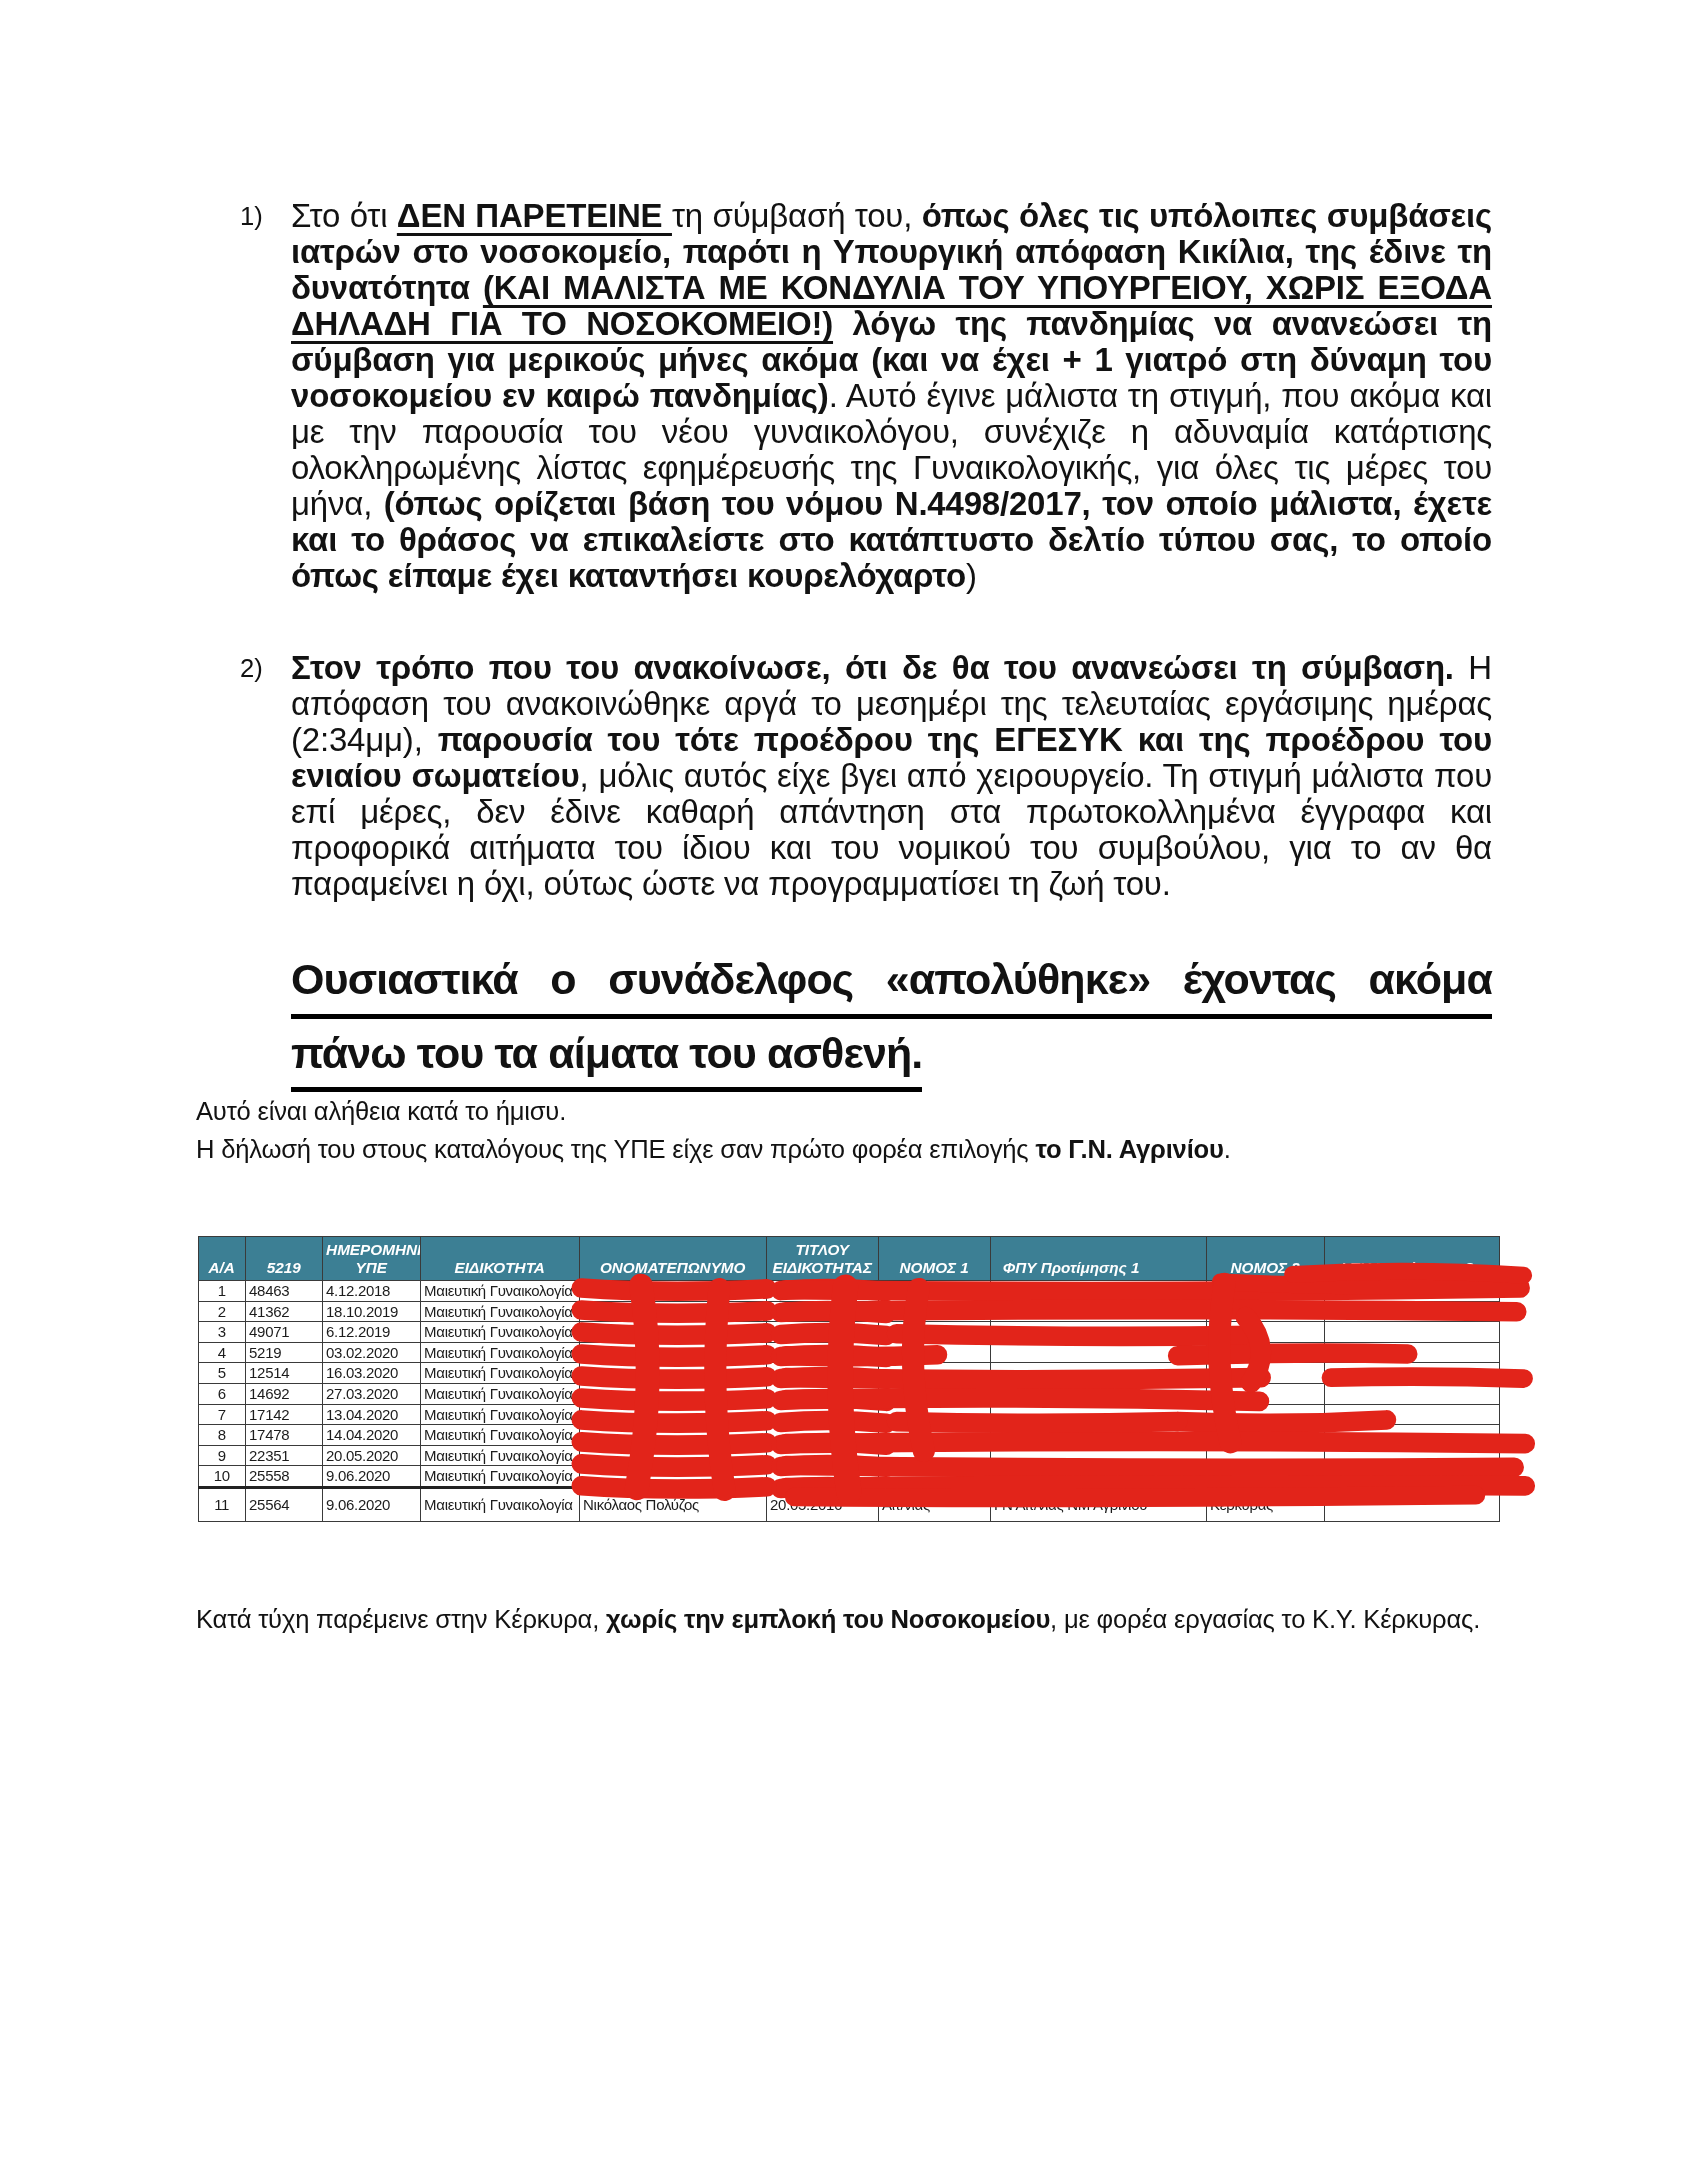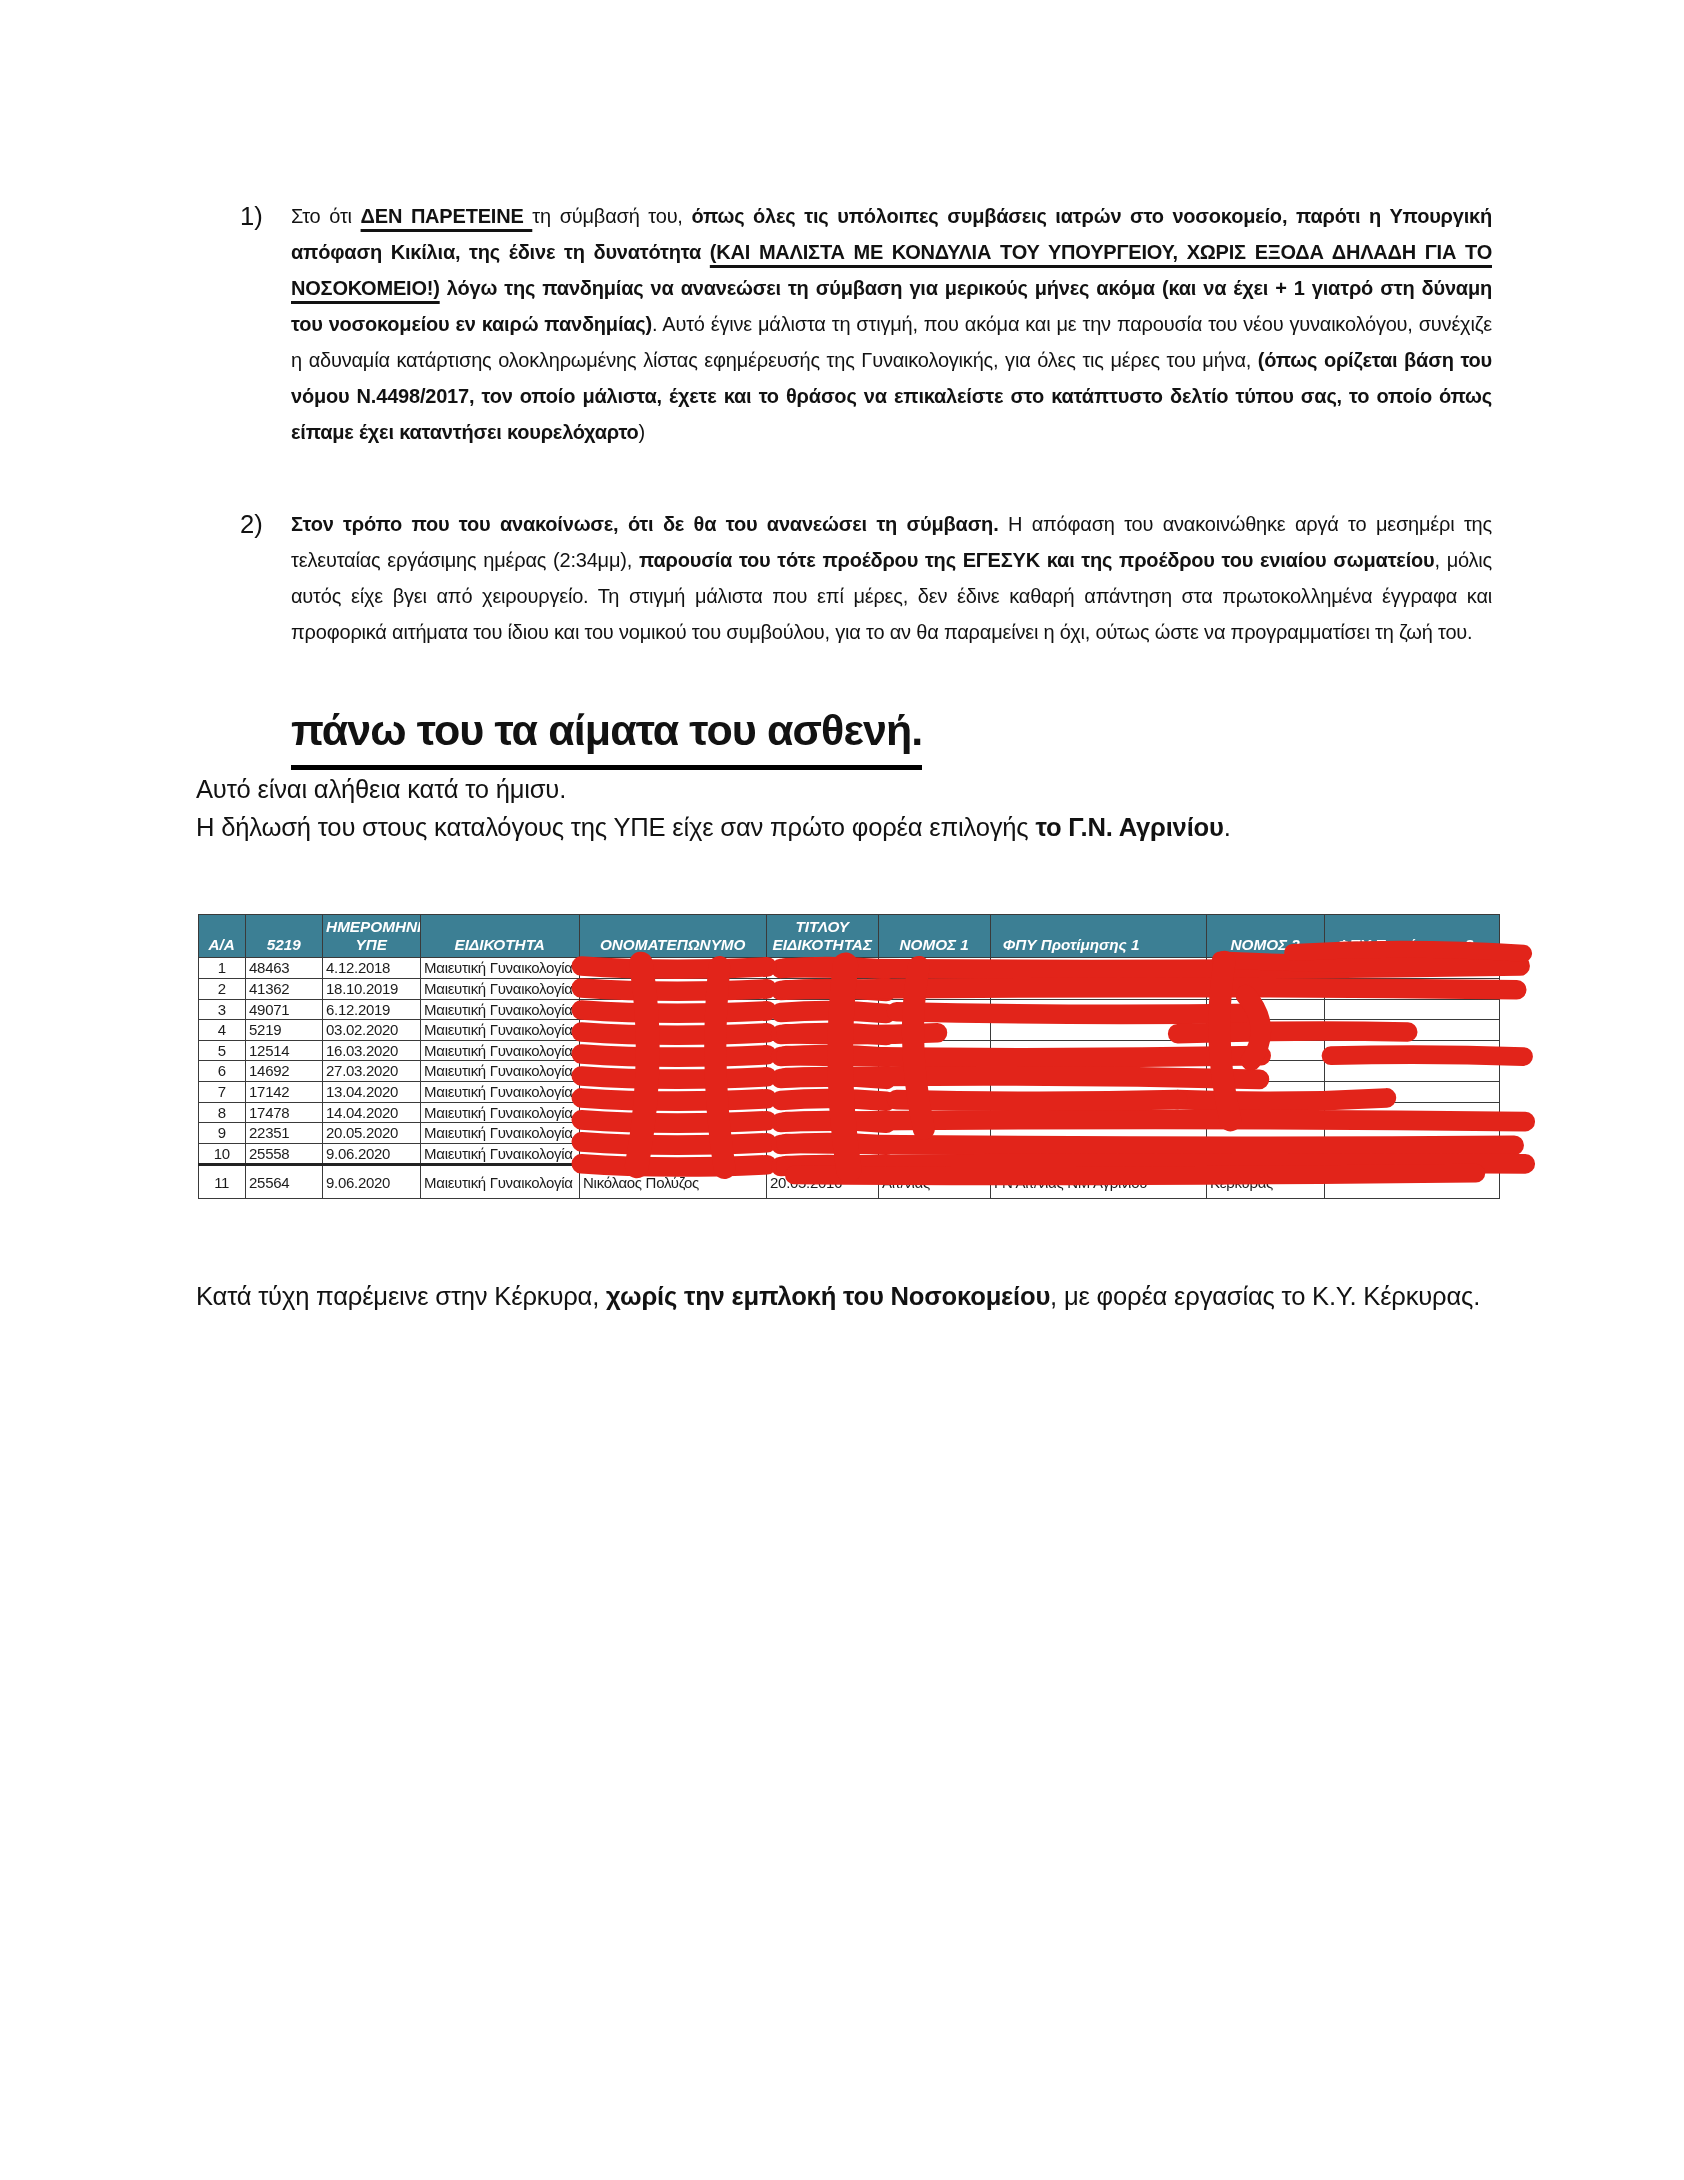--- a/index.html
+++ b/index.html
@@ -13,21 +13,21 @@
     margin:0 auto;
   }
   .content{position:absolute;left:196px;top:0;width:1296px;}
 
   
   .li{display:flex;}
   .li-1{margin-top:198px;}
   .li-2{margin-top:56px;}
   .num{flex:0 0 95px;padding-left:44px;box-sizing:border-box;
        font-size:25.6px;line-height:36px;}
-  .li-txt{flex:1;font-size:20px;line-height:36px;text-align:justify;
+  .li-txt{flex:1;font-size:33px;line-height:36px;text-align:justify;
           letter-spacing:-0.2px;}
 
   .rb{font-weight:700;}
   .ru{text-decoration:underline;text-decoration-thickness:3.4px;
       text-underline-offset:6px;text-decoration-skip-ink:none;}
 
   
   .heading{margin:46px 0 0 95px;font-size:43px;font-weight:700;
            line-height:63px;letter-spacing:-0.9px;}
   .hl1{display:block;text-align:justify;text-align-last:justify;
@@ -70,20 +70,21 @@
       <div class="num">1)</div>
       <div class="li-txt"><span>Στο ότι </span><span class="rb ru">ΔΕΝ ΠΑΡΕΤΕΙΝΕ </span><span>τη σύμβασή του, </span><span class="rb">όπως όλες τις υπόλοιπες συμβάσεις ιατρών στο νοσοκομείο, παρότι η Υπουργική απόφαση Κικίλια, της έδινε τη δυνατότητα </span><span class="rb ru">(ΚΑΙ ΜΑΛΙΣΤΑ ΜΕ ΚΟΝΔΥΛΙΑ ΤΟΥ ΥΠΟΥΡΓΕΙΟΥ, ΧΩΡΙΣ ΕΞΟΔΑ ΔΗΛΑΔΗ ΓΙΑ ΤΟ ΝΟΣΟΚΟΜΕΙΟ!)</span><span class="rb"> λόγω της πανδημίας να ανανεώσει τη σύμβαση για μερικούς μήνες ακόμα (και να έχει + 1 γιατρό στη δύναμη του νοσοκομείου εν καιρώ πανδημίας)</span><span>. Αυτό έγινε μάλιστα τη στιγμή, που ακόμα και με την παρουσία του νέου γυναικολόγου, συνέχιζε η αδυναμία κατάρτισης ολοκληρωμένης λίστας εφημέρευσής της Γυναικολογικής, για όλες τις μέρες του μήνα, </span><span class="rb">(όπως ορίζεται βάση του νόμου Ν.4498/2017, τον οποίο μάλιστα, έχετε και το θράσος να επικαλείστε στο κατάπτυστο δελτίο τύπου σας, το οποίο όπως είπαμε έχει καταντήσει κουρελόχαρτο</span><span>)</span></div>
     </div>
 
     <div class="li li-2">
       <div class="num">2)</div>
       <div class="li-txt"><span class="rb">Στον τρόπο που του ανακοίνωσε, ότι δε θα του ανανεώσει τη σύμβαση.</span><span> Η απόφαση του ανακοινώθηκε  αργά το μεσημέρι της τελευταίας εργάσιμης ημέρας (2:34μμ), </span><span class="rb">παρουσία του τότε προέδρου της ΕΓΕΣΥΚ και της προέδρου του ενιαίου σωματείου</span><span>, μόλις αυτός είχε βγει από χειρουργείο. Τη στιγμή μάλιστα που επί μέρες, δεν έδινε καθαρή απάντηση στα πρωτοκολλημένα έγγραφα και προφορικά αιτήματα του ίδιου και του νομικού του συμβούλου, για το αν θα παραμείνει η όχι, ούτως ώστε να προγραμματίσει τη ζωή του.</span></div>
     </div>
 
     <div class="heading">
+      <span class="hl1">Ουσιαστικά ο συνάδελφος «απολύθηκε» έχοντας ακόμα</span>
       <span class="hl2">πάνω του τα αίματα του ασθενή.</span>
     </div>
 
     <div class="para p-b"><span>Αυτό είναι αλήθεια κατά το ήμισυ.</span></div>
     <div class="para p-c"><span>Η δήλωσή του στους καταλόγους της ΥΠΕ είχε σαν πρώτο φορέα επιλογής </span><span class="rb">το Γ.Ν. Αγρινίου</span><span>.</span></div>
 
     <div class="table-wrap">
       <table>
         <colgroup>
             <col style="width: 47px;">

